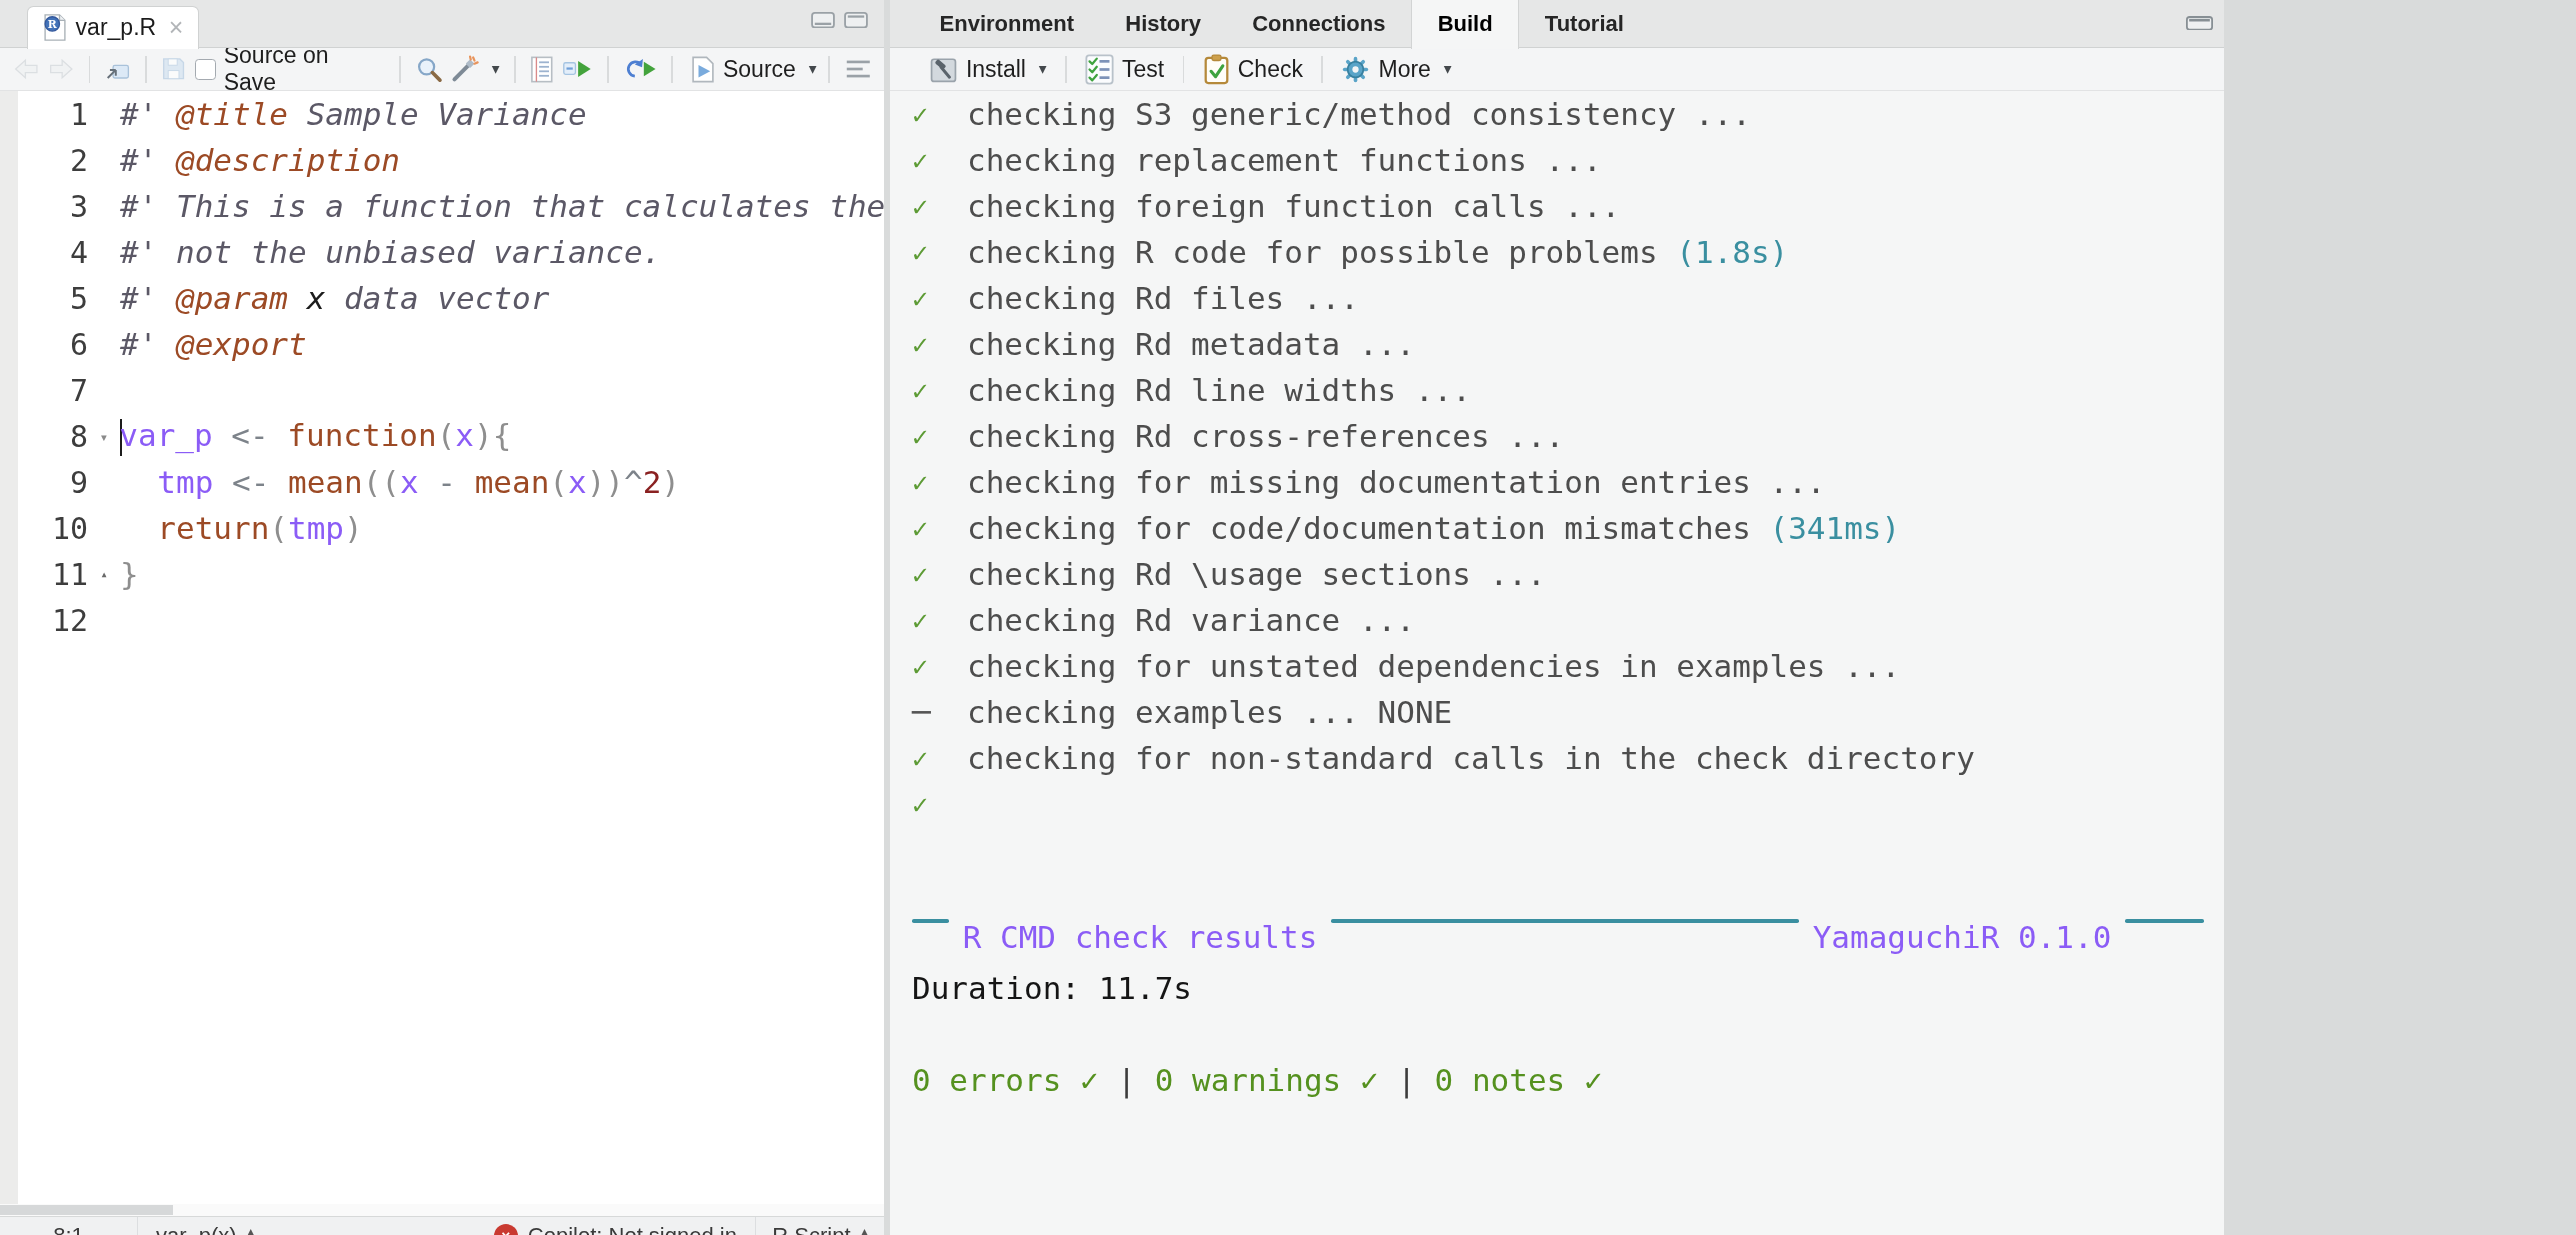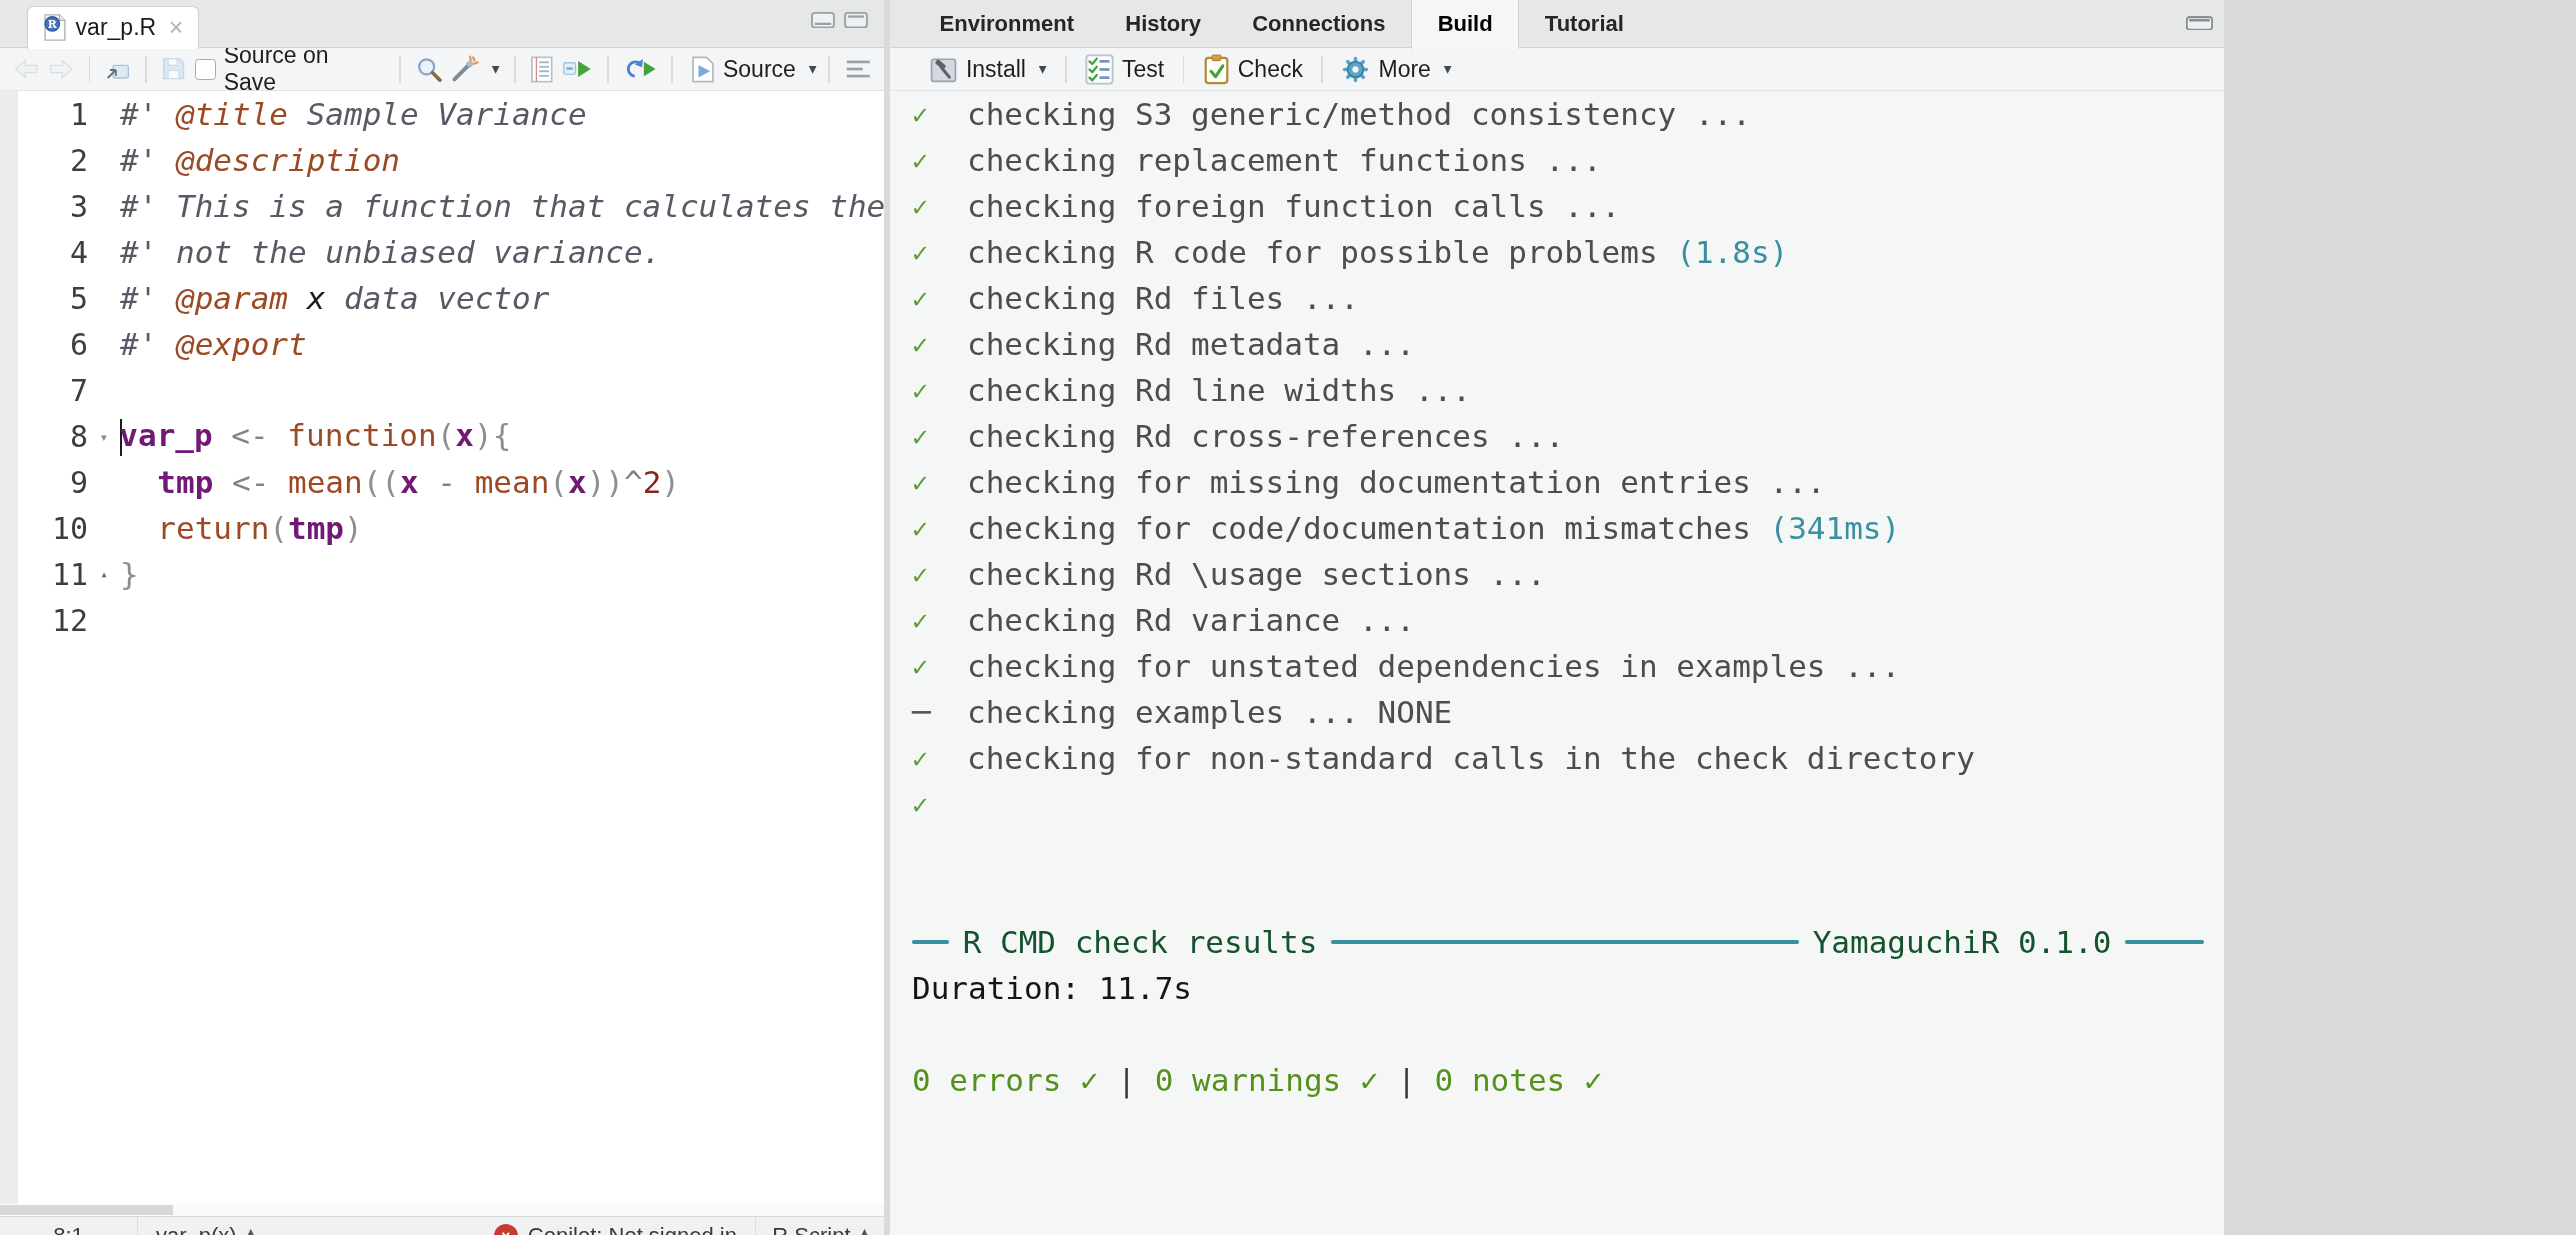--- a/index.html
+++ b/index.html
@@ -41,21 +41,21 @@
   .cl{display:flex;height:46px;align-items:center;}
   .ln{width:88px;flex:none;text-align:right;font-size:30px;color:#3d3d3d;}
   .fold{width:32px;flex:none;text-align:center;font-size:14.6px;color:#8a8a8a;}
   .fold.end{font-size:12px;color:#6a6a6a;}
   .ct{white-space:pre;font-size:31px;}
   .caret{display:inline-block;width:0;height:37px;border-left:2.7px solid #1c1c1c;
          vertical-align:middle;margin-right:-2.7px;}
   .tok-c{color:#5b5866;font-style:italic;}
   .tok-t{color:#9c4a25;font-style:italic;}
   .tok-p{color:#1c1c1c;font-style:italic;}
-  .tok-id{color:#701a75;font-weight:bold;}
+  .tok-id{color:#8b5cf6;}
   .tok-pl{color:#111;}
   .tok-kw{color:#9c4a25;}
   .tok-op{color:#7d838a;}
   .tok-pr{color:#8e8e8e;}
   .tok-num{color:#8a2121;}
 
   .hscroll{height:12px;flex:none;background:#fafafa;position:relative;}
   .hthumb{position:absolute;left:0;top:0.9px;width:173px;height:10px;background:#d6d8d9;}
 
   
@@ -71,21 +71,21 @@
   .ftype{border-left:1.8px solid #dcdee0;padding:0 16.4px;gap:11px;}
   .sorter{display:flex;flex-direction:column;line-height:10px;font-size:12px;color:#555;}
 
   
   .build{flex:1;font-family:"DejaVu Sans Mono",monospace;padding:0 20px 0 22px;overflow:hidden;}
   .bline{display:flex;align-items:center;height:46px;white-space:pre;font-size:31px;color:#4d4d4d;}
   .bmark{width:55px;flex:none;font-size:27px;color:#5d9b35;}
   .bmark.dash{font-size:31px;color:#555;}
   .btime{color:#3a8fa0;}
   .blank{height:46px;}
-  .hline{height:46px;display:flex;align-items:center;gap:13.7px;color:#14532d;font-size:31px;white-space:pre;}
+  .hline{height:46px;display:flex;gap:13.7px;color:#8b5cf6;font-size:31px;white-space:pre;}
   .hrule{height:3.7px;background:#3a8fa0;border-radius:1.8px;flex:none;}
   .hrule.l{width:37px;}
   .hrule.m{flex:1;}
   .hrule.r{width:79px;}
   .sline{height:46px;display:flex;align-items:center;font-size:31px;color:#151515;white-space:pre;}
   .seg-green{color:#55911f;}
   .seg-dark{color:#3c3c3c;}
 </style>
 </head>
 <body>

